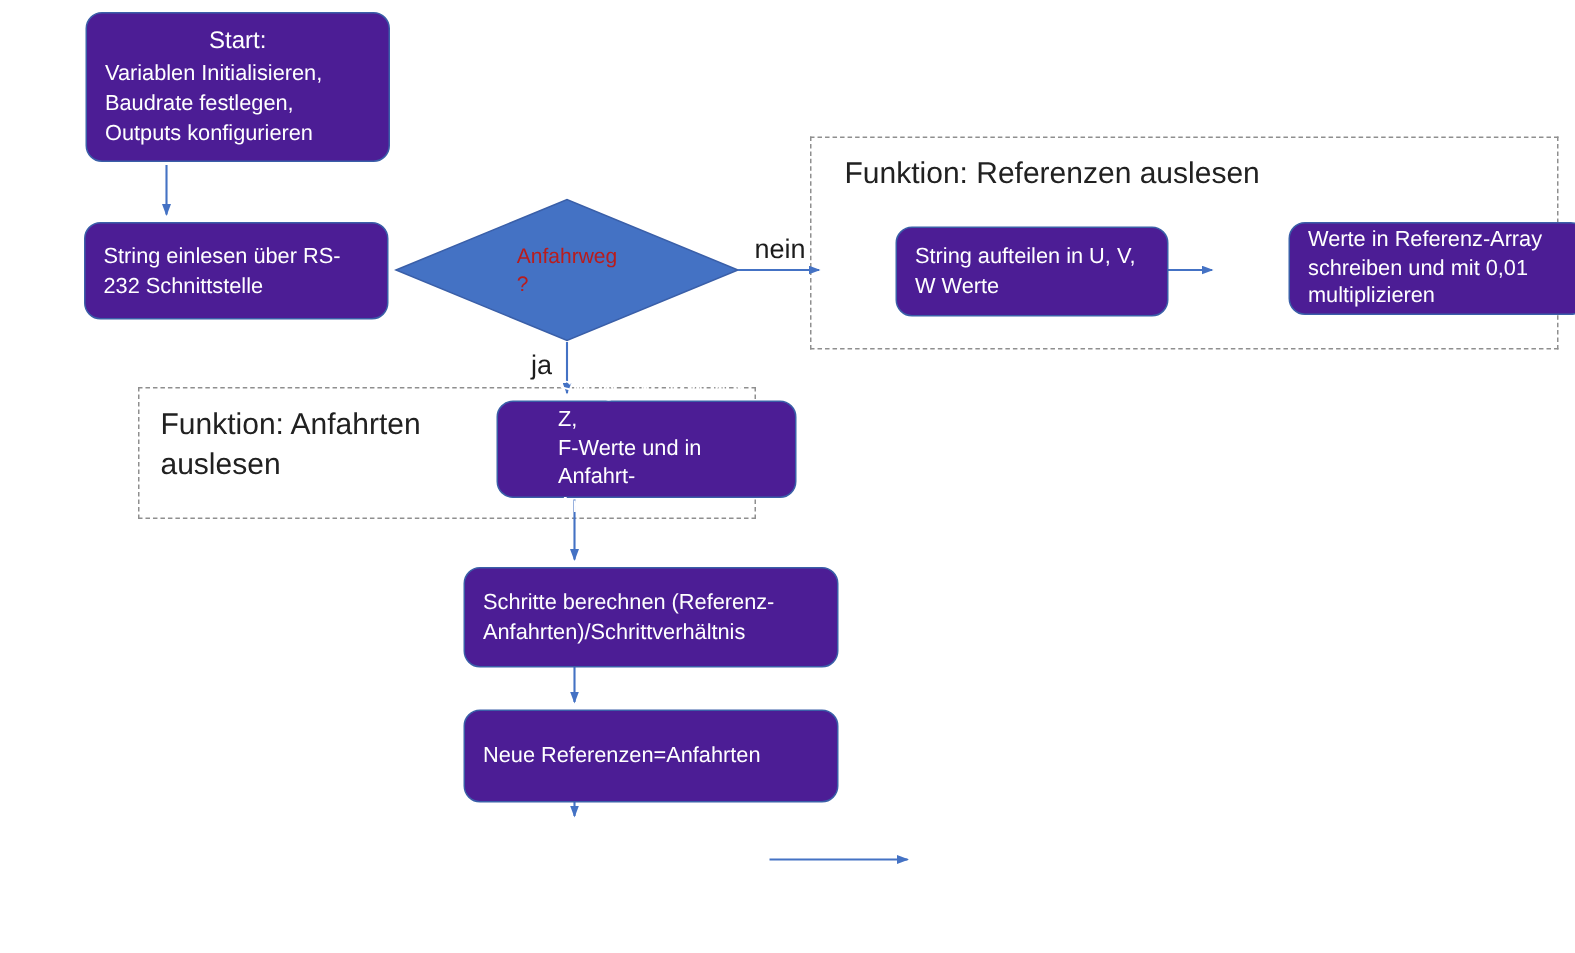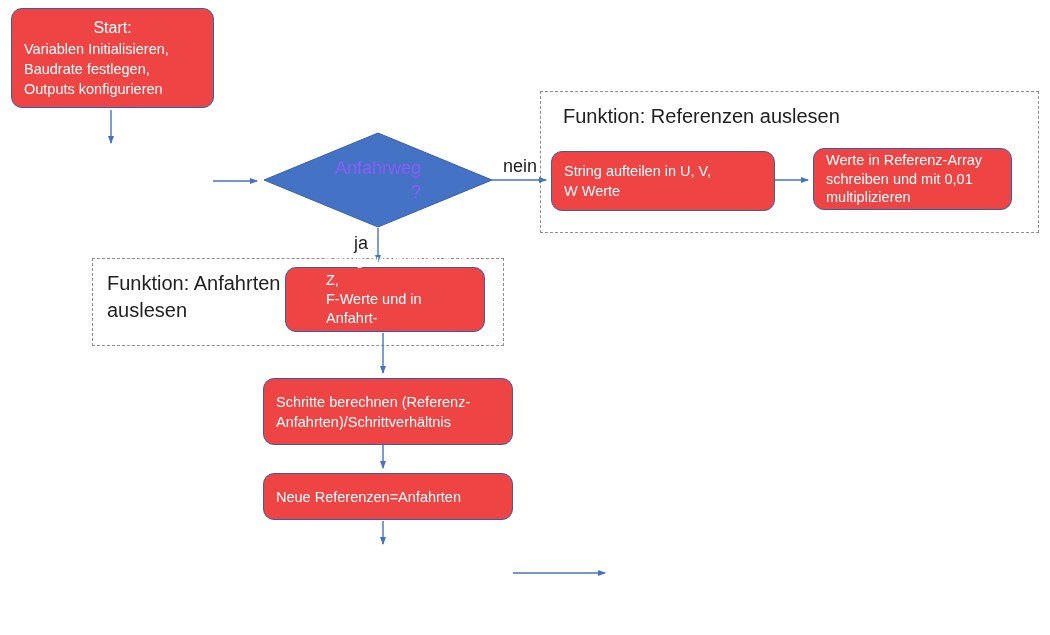--- a/index.html
+++ b/index.html
@@ -3,34 +3,34 @@
 <meta charset="utf-8">
 <style>
   html,body{margin:0;padding:0;background:#ffffff;}
   #canvas{
     position:relative;width:1050px;height:635px;background:#ffffff;overflow:hidden;
     font-family:"Liberation Sans",sans-serif;
   }
   svg#connectors{position:absolute;left:0;top:0;width:1050px;height:635px;z-index:2;}
   .edge{stroke:#4472C4;stroke-width:1.4;fill:none;}
   .node{
-    position:absolute;z-index:3;background:#ef4444;border:1px solid #3a5fa8;border-radius:11px;
+    position:absolute;z-index:3;background:#4c1d95;border:1px solid #3a5fa8;border-radius:11px;
     color:#ffffff;font-size:14.5px;line-height:1.38;display:flex;align-items:center;
-    padding:2px 12px;box-sizing:border-box;white-space:pre-line;text-align:left;
+    padding:2px 12px;box-sizing:border-box;white-space:pre-line;text-align:left;margin-left:46px;
   }
   .node-start{flex-direction:column;justify-content:center;align-items:stretch;padding:4px 12px;}
   .node-start .start-title{text-align:center;font-size:16px;}
   .node-start .start-body{text-align:left;}
   .group{position:absolute;z-index:1;border:1px dashed #8f8f8f;background:transparent;box-sizing:border-box;}
   .group-title{
     position:absolute;color:#212121;font-size:20px;line-height:1.35;white-space:pre-line;z-index:1;
   }
   .diamond-label{
-    position:absolute;z-index:3;color:#8b5cf6;font-size:18px;line-height:1.35;
-    display:flex;align-items:center;justify-content:center;text-align:right;white-space:pre-line;
+    position:absolute;z-index:3;color:#b91c1c;font-size:14px;line-height:1.35;
+    display:flex;align-items:center;justify-content:center;text-align:left;white-space:pre-line;
   }
   .edge-label{
     position:absolute;z-index:4;color:#1c1c1c;font-size:18px;text-align:center;
   }
 </style>
 </head>
 <body>
 
 <div id="canvas">
 
@@ -59,38 +59,40 @@
     <line class="edge" x1="513" y1="573" x2="605" y2="573" marker-end="url(#ah)"></line>
   </svg>
 
   <div class="node node-start" style="left:11px;top:8px;width:203px;height:100px;">
     <div class="start-title">Start:</div>
     <div class="start-body">Variablen Initialisieren,
 Baudrate festlegen,
 Outputs konfigurieren</div>
   </div>
 
+  <div class="node" style="left:10px;top:148px;width:203px;height:65px;">String einlesen über RS-
+232 Schnittstelle</div>
 
   <div class="diamond-label" style="left:308px;top:150px;width:140px;height:60px;">Anfahrweg
 ?</div>
 
-  <div class="node" style="left:551px;top:151px;width:224px;height:60px;border-radius:11px;">String aufteilen in U, V,
+  <div class="node" style="left:551px;top:151px;width:182px;height:60px;border-radius:11px;">String aufteilen in U, V,
 W Werte</div>
 
   <div class="node" style="left:813px;top:148px;width:199px;height:62px;line-height:1.3;">Werte in Referenz-Array
 schreiben und mit 0,01
 multiplizieren</div>
 
   <div class="node" style="left:285px;top:267px;width:200px;height:65px;line-height:1.33;padding-left:40px;">String aufteilen in X, Y, Z,
 F-Werte und in Anfahrt-
 Array</div>
 
   <div class="node" style="left:263px;top:378px;width:250px;height:67px;">Schritte berechnen (Referenz-
 Anfahrten)/Schrittverhältnis</div>
 
-  <div class="node" style="left:263px;top:473px;width:250px;height:47px;">Neue Referenzen=Anfahrten</div>
+  <div class="node" style="left:263px;top:473px;width:250px;height:62px;">Neue Referenzen=Anfahrten</div>
 
 
 
   <div class="edge-label" style="left:498px;top:156px;width:44px;">nein</div>
   <div class="edge-label" style="left:343px;top:233px;width:36px;">ja</div>
 
 </div>
 
 </body></html>

